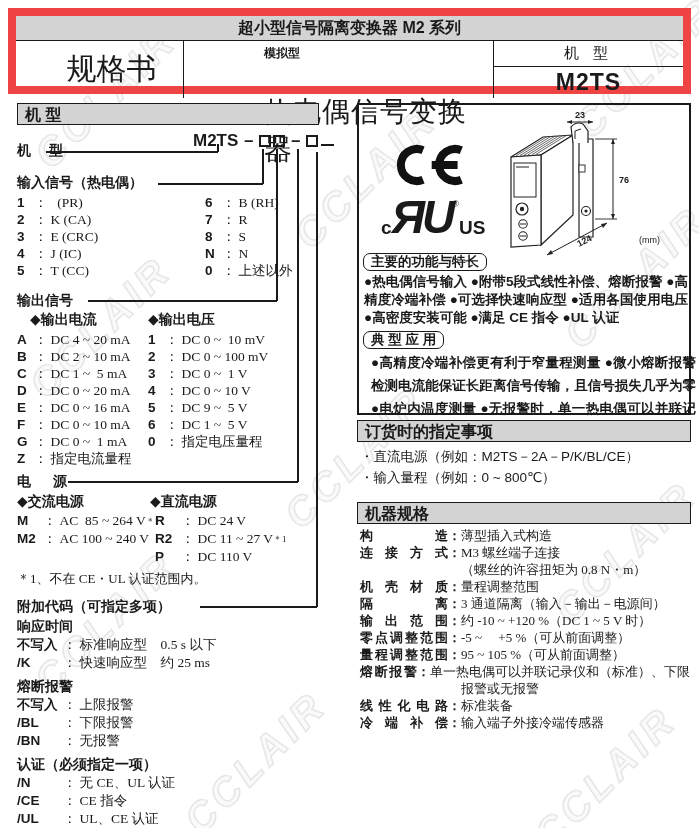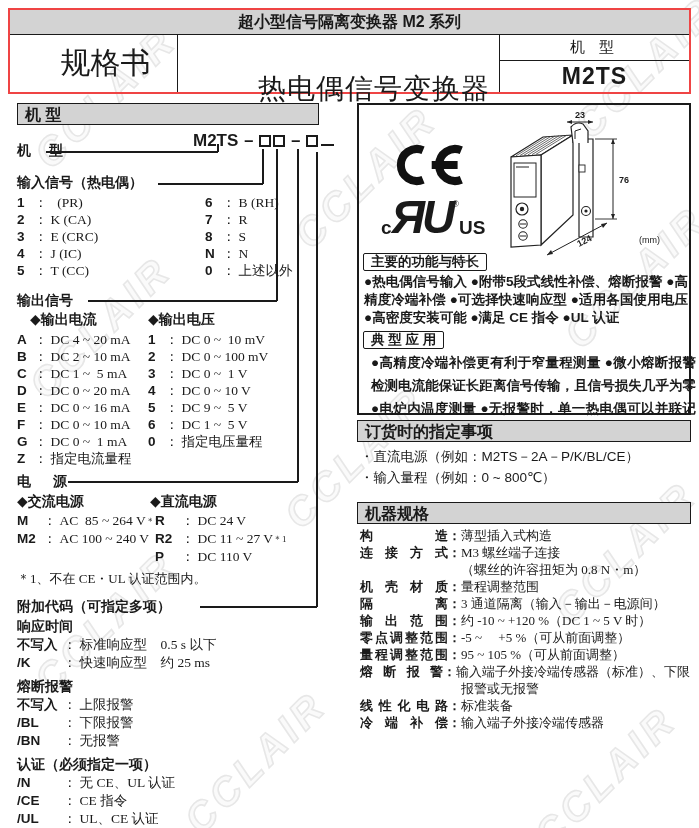--- a/index.html
+++ b/index.html
@@ -5,21 +5,21 @@
   * { margin:0; padding:0; box-sizing:border-box; }
   html,body { background:#fff; }
   .page { position:relative; width:699px; height:828px; background:#fff; overflow:hidden;
           font-family:"Liberation Sans","DejaVu Sans",sans-serif; color:#1a1a1a; }
   .abs { position:absolute; z-index:2; }
   .wm  { position:absolute; z-index:1; font:italic 700 40px "Liberation Sans",sans-serif;
          letter-spacing:5px; color:rgba(0,0,0,0.02); -webkit-text-stroke:1.6px #e7e7e7;
          transform:rotate(-45deg); pointer-events:none; white-space:nowrap; }
 
   
-  .hdr { left:8px; top:8px; width:683px; height:86px; border:2px solid #ef4444; }
+  .hdr { left:8px; top:8px; width:683px; height:86px; border:8px solid #ef4444; }
   .hdr-top { height:25px; background:#d3d3d3; border-bottom:1.5px solid #1a1a1a;
              display:flex; align-items:center; justify-content:center;
              font-size:16px; font-weight:700; }
   .hdr-row { display:flex; height:57px; }
   .hdr-doc { width:168px; border-right:1.5px solid #1a1a1a; display:flex;
              align-items:center; justify-content:center; font-size:30px; font-weight:400;padding-left:24px; }
   .hdr-mid { flex:1; padding:4px 0 0 80px; }
   .hdr-sub { font-size:12px; font-weight:700; }
   .hdr-prod{ font-size:28px; font-weight:400; letter-spacing:1px;margin-top:31px; }
   .hdr-mod { width:190px; border-left:1.5px solid #1a1a1a; display:flex; flex-direction:column; }
@@ -52,21 +52,21 @@
   .item .sep { margin-right:3px; }
   .item .val { font-family:"Liberation Serif","DejaVu Serif",serif; }
   .sup { font-size:9px; vertical-align:super; font-family:"Liberation Serif",serif; }
   .dhead { font-size:14px; font-weight:700; }
   .note { font-size:13px; font-family:"Liberation Serif","DejaVu Serif",serif; }
   .addl-item { line-height:18px; }
   .gap6 { height:6px; }
 
   
   .featbox { left:357px; top:103px; width:334px; height:312px; border:2px solid #1a1a1a; }
-  .pill { position:absolute; border:1.5px solid #1a1a1a; border-radius:2px;
+  .pill { position:absolute; border:1.5px solid #1a1a1a; border-radius:7px;
           font-size:13.5px; font-weight:700; padding:0 7px; line-height:16px; height:18px;
           white-space:nowrap; background:#fff; }
   .ptext { position:absolute; font-size:13.5px; font-weight:700; line-height:18px;
            text-align:justify; }
   .cul { position:absolute; display:flex; align-items:flex-end; }
   .cul-c  { font-size:19px; font-weight:700; line-height:1; }
   .cul-m  { font-size:46px; font-weight:700; font-style:italic; line-height:0.82;
             letter-spacing:-3px; }
   .cul-r  { font-size:9px; align-self:flex-start; }
   .cul-us { font-size:19px; font-weight:700; line-height:1; }
@@ -91,20 +91,21 @@
   <div class="wm" style="left:15px;top:600px">CCLAIR</div>
   <div class="wm" style="left:535px;top:530px">CCLAIR</div>
   <div class="wm" style="left:165px;top:740px">CCLAIR</div>
   <div class="wm" style="left:515px;top:755px">CCLAIR</div>
 
   <div class="abs hdr">
     <div class="hdr-top">超小型信号隔离变换器 M2 系列</div>
     <div class="hdr-row">
       <div class="hdr-doc">规格书</div>
       <div class="hdr-mid">
+        <div class="hdr-sub">模拟型</div>
         <div class="hdr-prod">热电偶信号变换器</div>
       </div>
       <div class="hdr-mod">
         <div class="hdr-mod-l">机 型</div>
         <div class="hdr-mod-v">M2TS</div>
       </div>
     </div>
   </div>
 
   <div class="abs bar" style="left:17px;top:103px;width:302px;">机 型</div>
@@ -342,21 +343,21 @@
 
       <div class="spec-row">
         <span class="spec-label">量程调整范围</span>
         <span class="spec-sep">：</span>
         <span class="spec-val">95 ~ 105 %（可从前面调整）</span>
       </div>
 
       <div class="spec-row">
         <span class="spec-label">熔断报警</span>
         <span class="spec-sep">：</span>
-        <span class="spec-val">输入端子外接冷端传感器（标准）、下限</span>
+        <span class="spec-val">单一热电偶可以并联记录仪和（标准）、下限</span>
       </div>
 
       <div class="spec-row">
         <span class="spec-label"></span>
         <span class="spec-sep"></span>
         <span class="spec-val">报警或无报警</span>
       </div>
 
       <div class="spec-row">
         <span class="spec-label">线性化电路</span>

